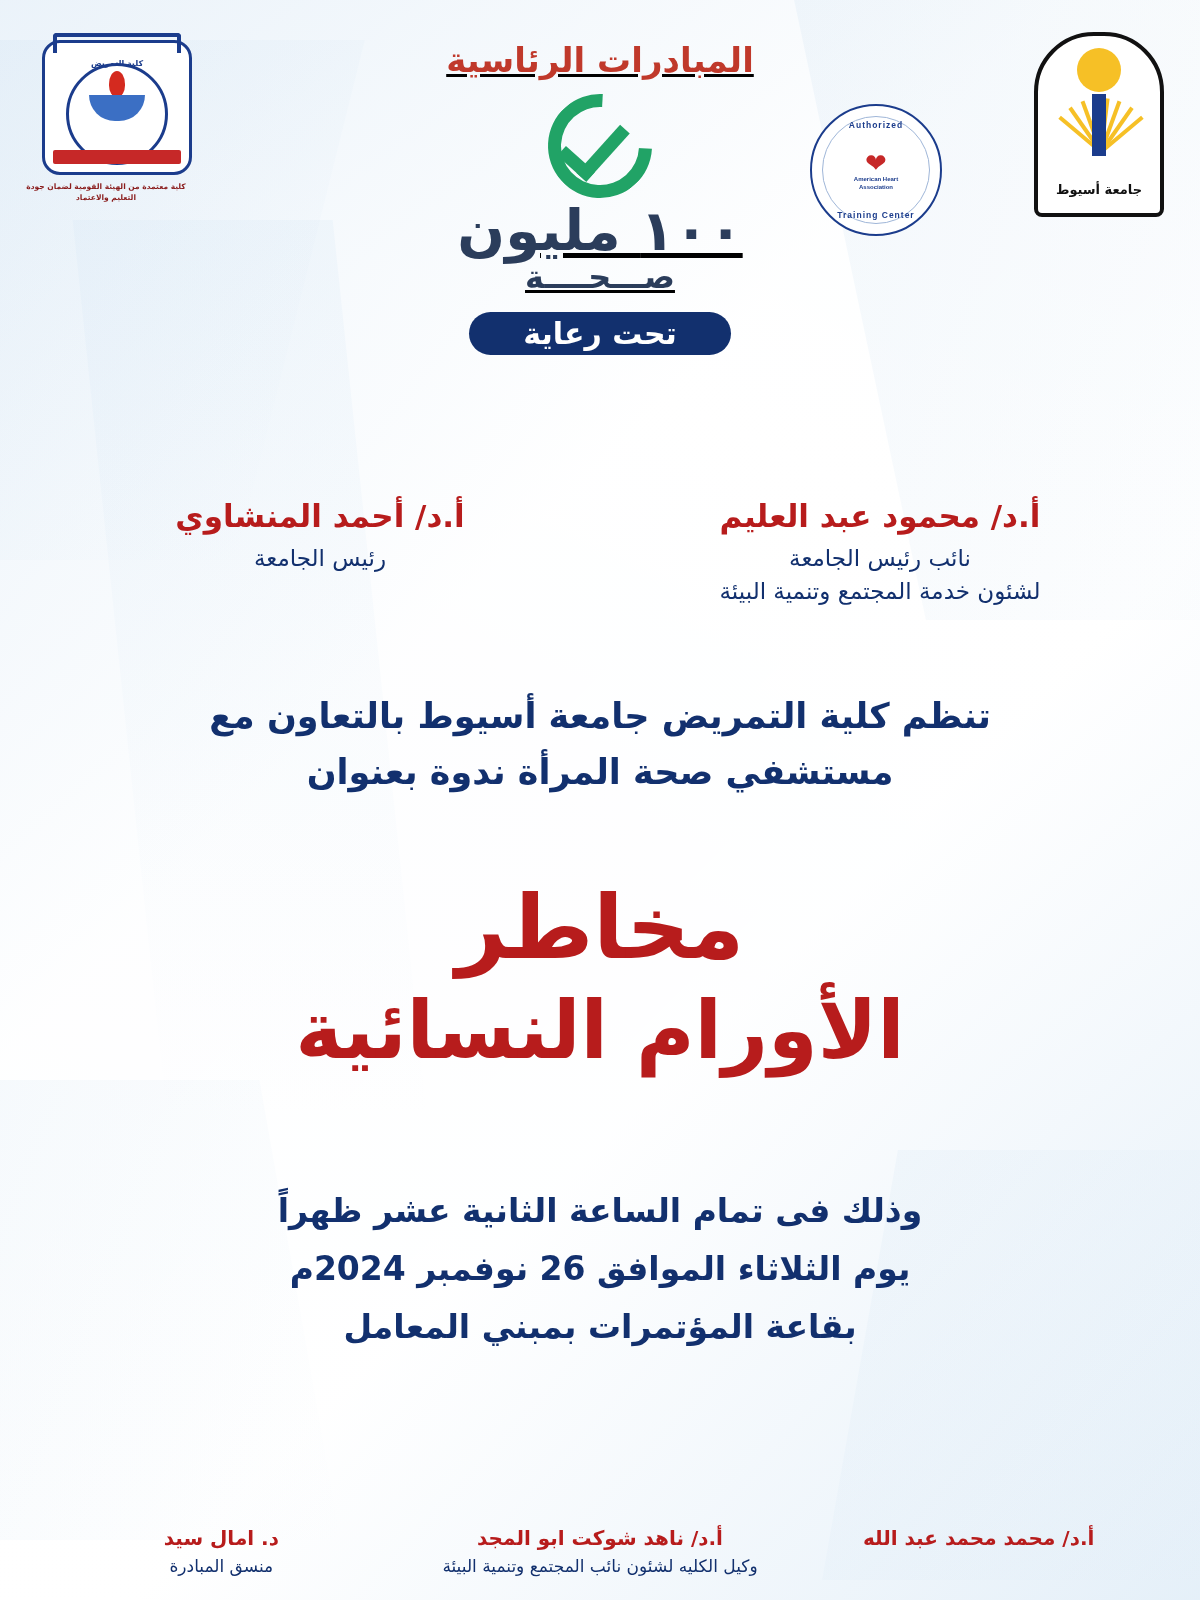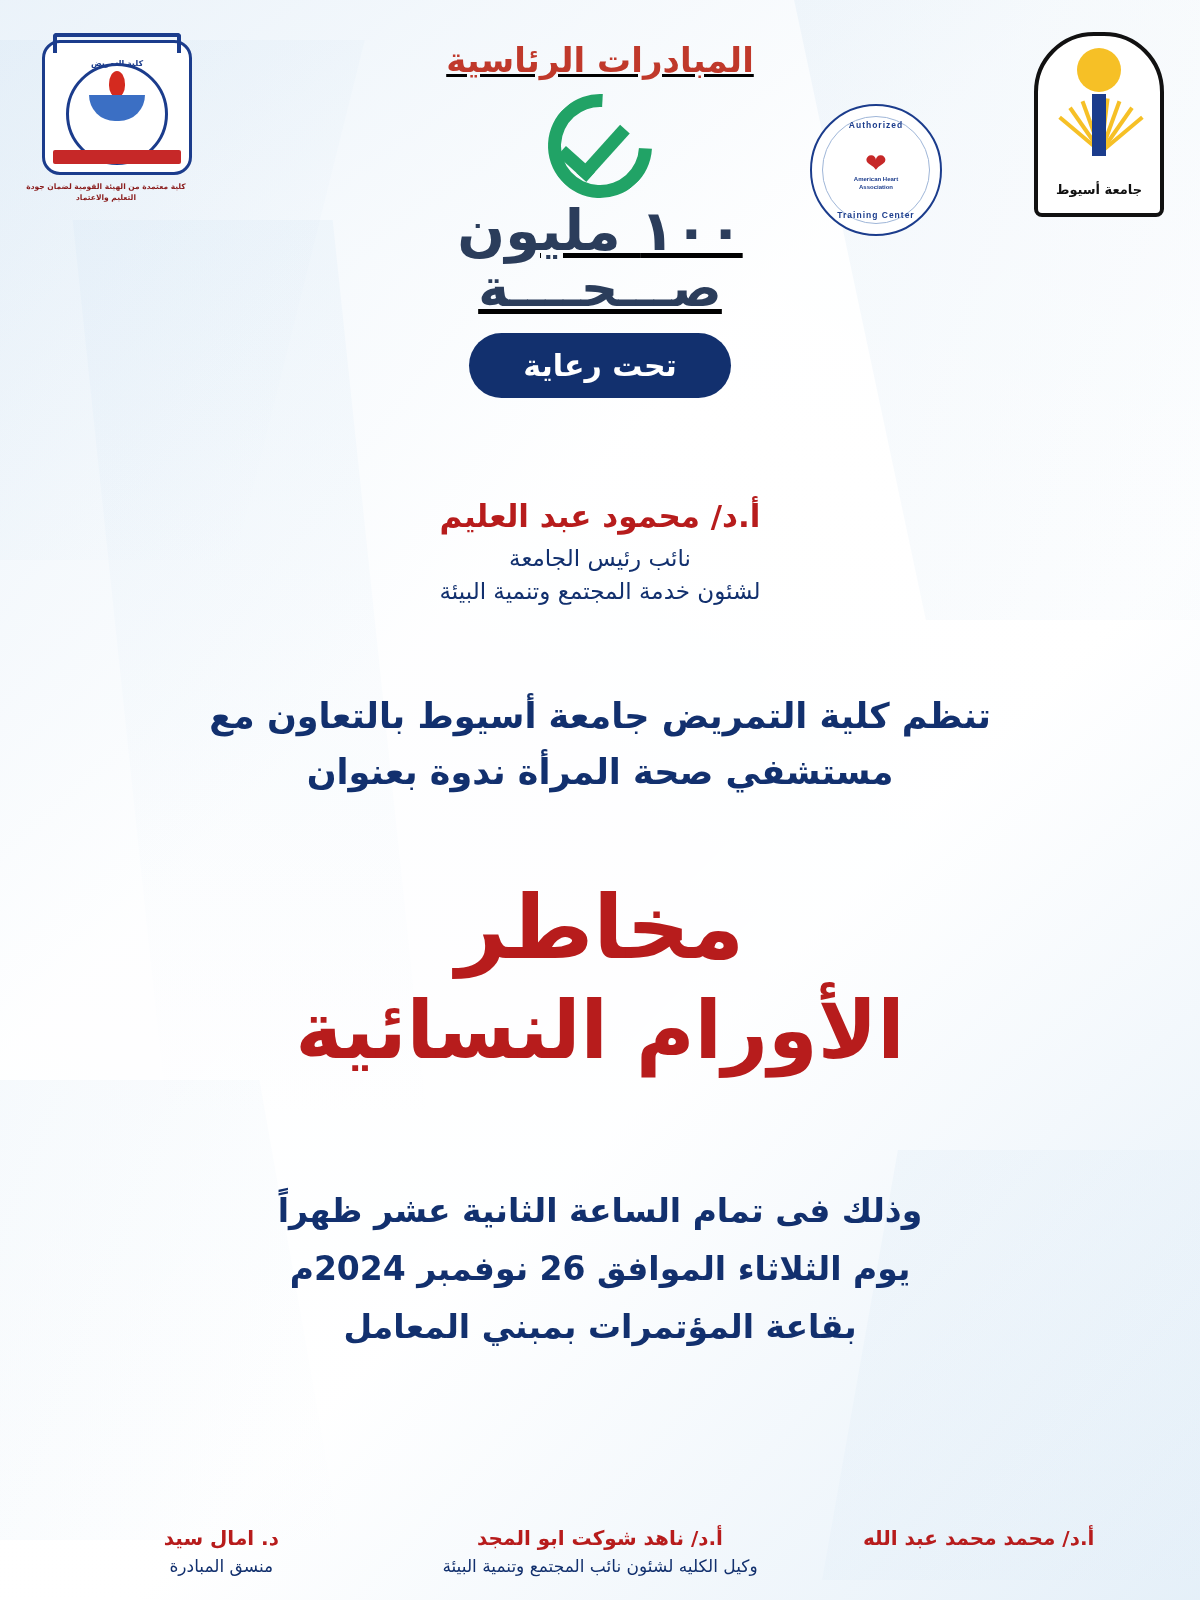--- a/index.html
+++ b/index.html
@@ -278,31 +278,31 @@
   .million {
     margin-top: 4px;
     font-size: 56px;
     font-weight: bold;
     color: #2b3d5b;
     line-height: 1.05;
     letter-spacing: 2px;
   }
   .million .l2 {
     display: block;
-    font-size: 52px;
+    font-size: 32px;
     letter-spacing: 10px;
   }
   .under-patronage {
     margin: 18px auto 0;
     display: inline-block;
     background: #12306e;
     color: #ffffff;
     font-size: 30px;
     font-weight: bold;
-    padding: 15px 54px;
+    padding: 4px 54px;
     border-radius: 34px;
   }
 
   
   .officials {
     position: absolute;
     top: 497px;
     left: 40px;
     right: 40px;
     display: flex;
@@ -466,20 +466,24 @@
   <div class="officials">
 
     <div class="official">
       <div class="o-name">أ.د/ محمود عبد العليم</div>
       <div class="o-role">
         <div>نائب رئيس الجامعة</div>
         <div>لشئون خدمة المجتمع وتنمية البيئة</div>
       </div>
     </div>
 
+    <div class="official">
+      <div class="o-name">أ.د/ أحمد المنشاوي</div>
+      <div class="o-role">رئيس الجامعة</div>
+    </div>
 
   </div>
 
   <div class="organizer">
     <div>تنظم كلية التمريض جامعة أسيوط بالتعاون مع</div>
     <div>مستشفي صحة المرأة ندوة بعنوان</div>
   </div>
 
   <div class="main-title">
     <div class="t1">مخاطر</div>

